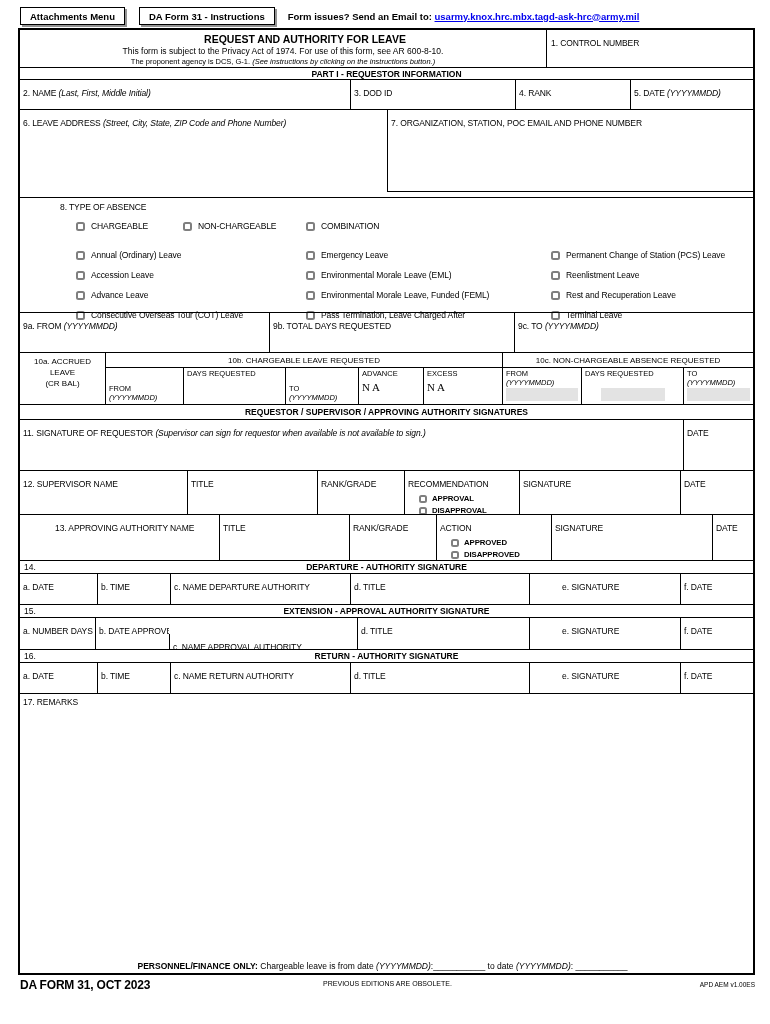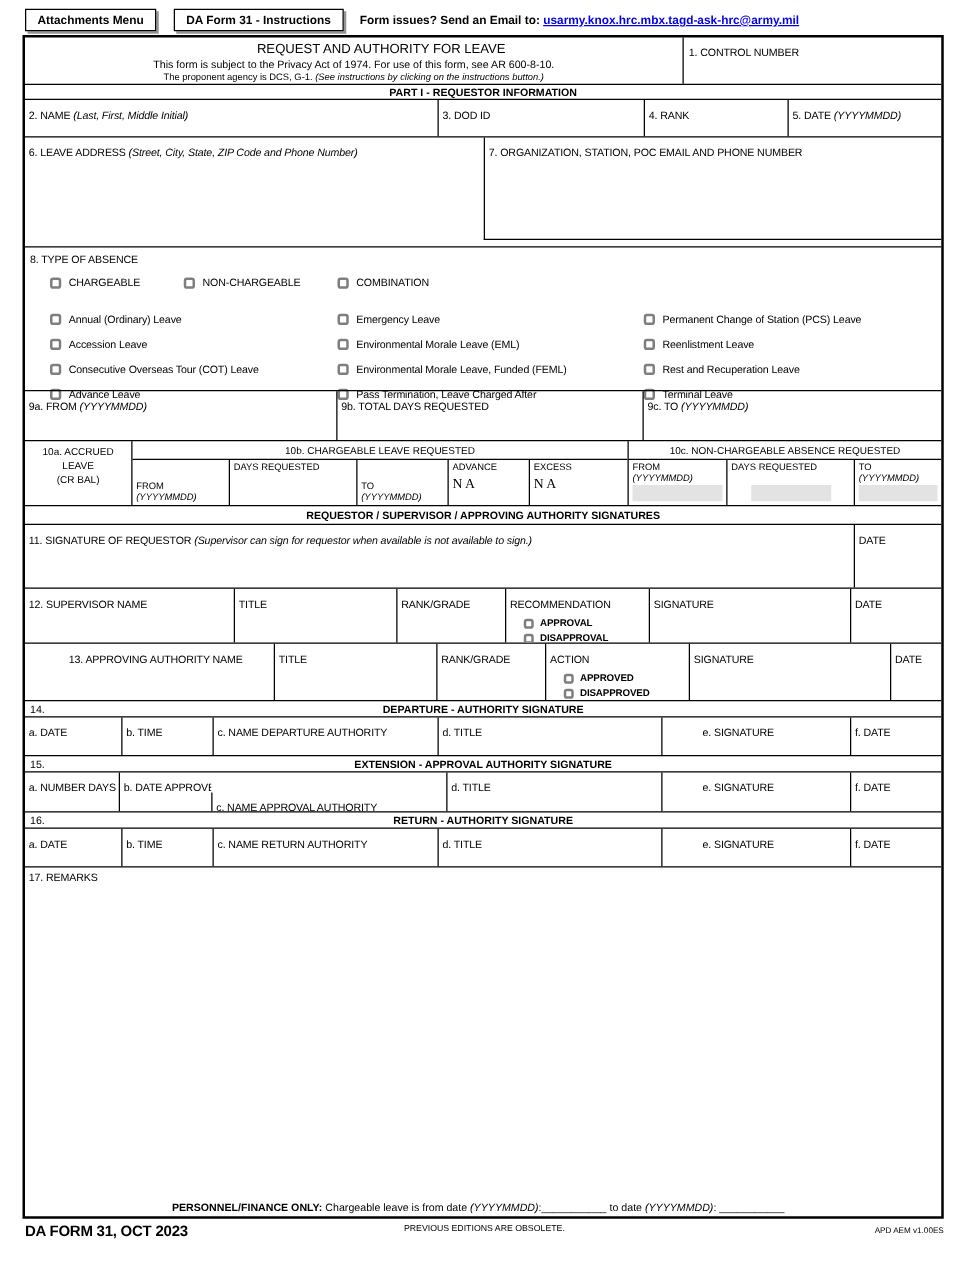--- a/index.html
+++ b/index.html
@@ -18,34 +18,34 @@
   .row{display:flex;border-top:1px solid #000;flex:none;}
   .row:first-child{border-top:none;}
   .cell{border-left:1px solid #000;padding:2px 3px;position:relative;overflow:hidden;}
   .cell:first-child{border-left:none;}
   .lbl{font-size:8.5px;letter-spacing:-.1px;white-space:nowrap;}
   .hint{font-style:italic;}
 
   
   .title-row{height:37px;}
   .title-left{flex:1;text-align:center;padding-top:3px;}
-  .t1{font-size:10.5px;font-weight:normal;padding-left:44px;}
+  .t1{font-size:10.5px;font-weight:bold;padding-left:44px;}
   .t2{font-size:8.5px;margin-top:1px;}
   .t3{font-size:7.5px;margin-top:1px;}
   .ctrl-cell{width:207px;border-left:1px solid #000;padding:2px 4px;}
 
   .bar{height:12px;line-height:12px;text-align:center;font-weight:bold;font-size:8.5px;border-top:1px solid #000;flex:none;}
   .bar2{height:15px;line-height:14px;}
 
   
   .r2{height:30px;}
   .r67{height:88px;align-items:flex-start;}
   .c6{width:367px;height:100%;border-left:none;}
   .c7{flex:1;height:calc(100% - 5px);border-left:1px solid #000;border-bottom:1px solid #000;}
-  .r8{height:115px;display:block;}
+  .r8{height:115px;display:block;padding-left:36px;}
   .r9{height:40px;}
   .r10{height:52px;padding:0;}
   .r11{height:51px;}
   .r12{height:44px;}
   .r13{height:46px;padding-left:32px;}
   .sub-bar{position:relative;height:13px;border-top:1px solid #000;flex:none;}
   .sub-num{position:absolute;left:4px;top:1px;font-size:8.5px;}
   .sub-title{display:block;text-align:center;font-weight:bold;font-size:8.5px;margin-top:1px;}
   .rf{height:31px;}
   .rf15{height:32px;}
@@ -177,25 +177,25 @@
         <div class="cb-item">
             <span class="cb"></span>
             <span class="cb-lbl">Annual (Ordinary) Leave</span>
           </div>
         <div class="cb-item">
             <span class="cb"></span>
             <span class="cb-lbl">Accession Leave</span>
           </div>
         <div class="cb-item">
             <span class="cb"></span>
+            <span class="cb-lbl">Advance Leave</span>
+          </div>
+        <div class="cb-item">
+            <span class="cb"></span>
             <span class="cb-lbl">Consecutive Overseas Tour (COT) Leave</span>
-          </div>
-        <div class="cb-item">
-            <span class="cb"></span>
-            <span class="cb-lbl">Advance Leave</span>
           </div>
       </div>
       <div class="cb-col col-b">
         <div class="cb-item">
             <span class="cb"></span>
             <span class="cb-lbl">Emergency Leave</span>
           </div>
         <div class="cb-item">
             <span class="cb"></span>
             <span class="cb-lbl">Environmental Morale Leave (EML)</span>

